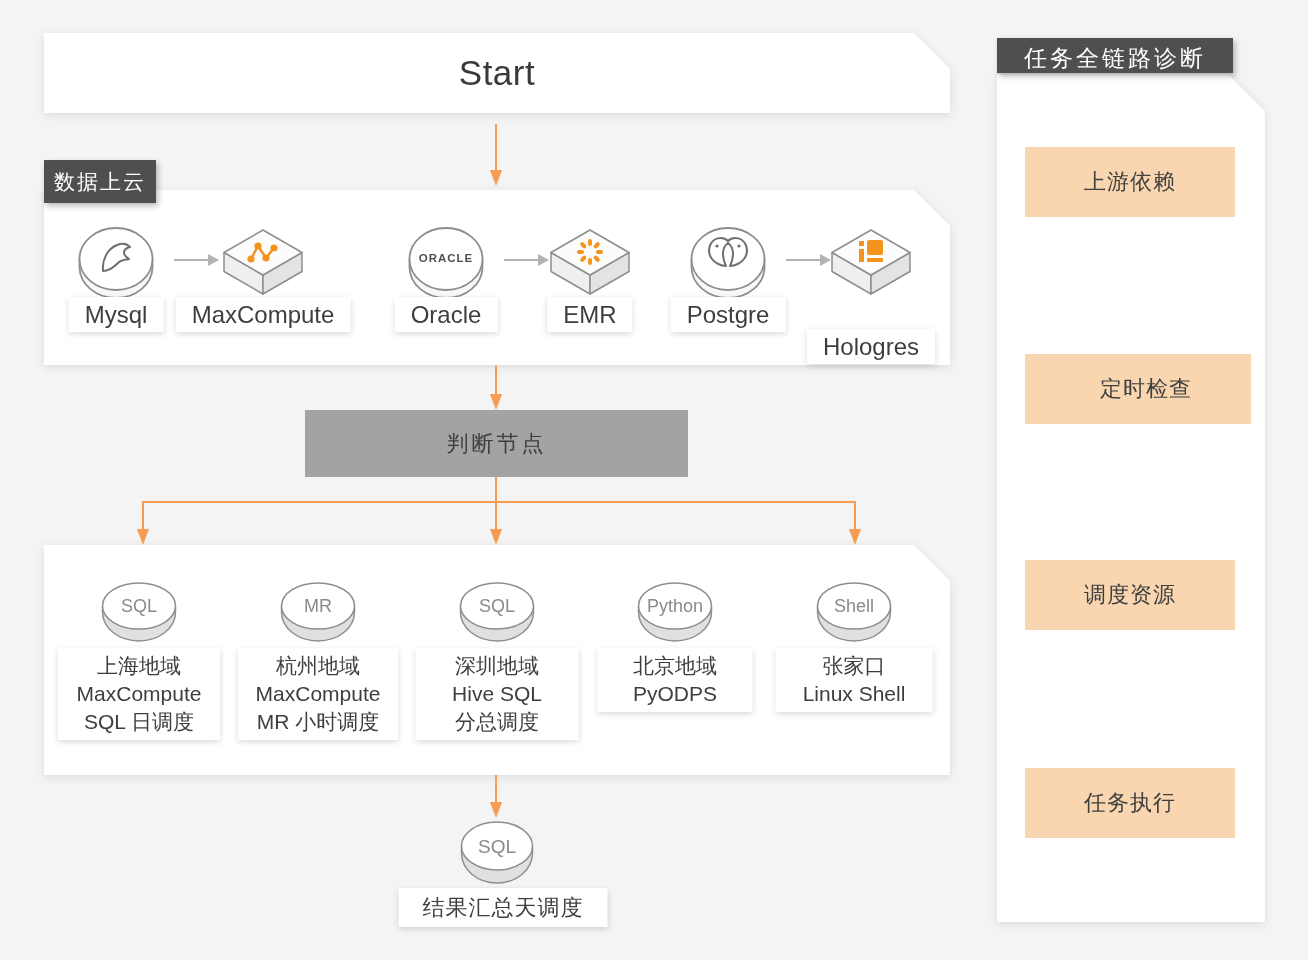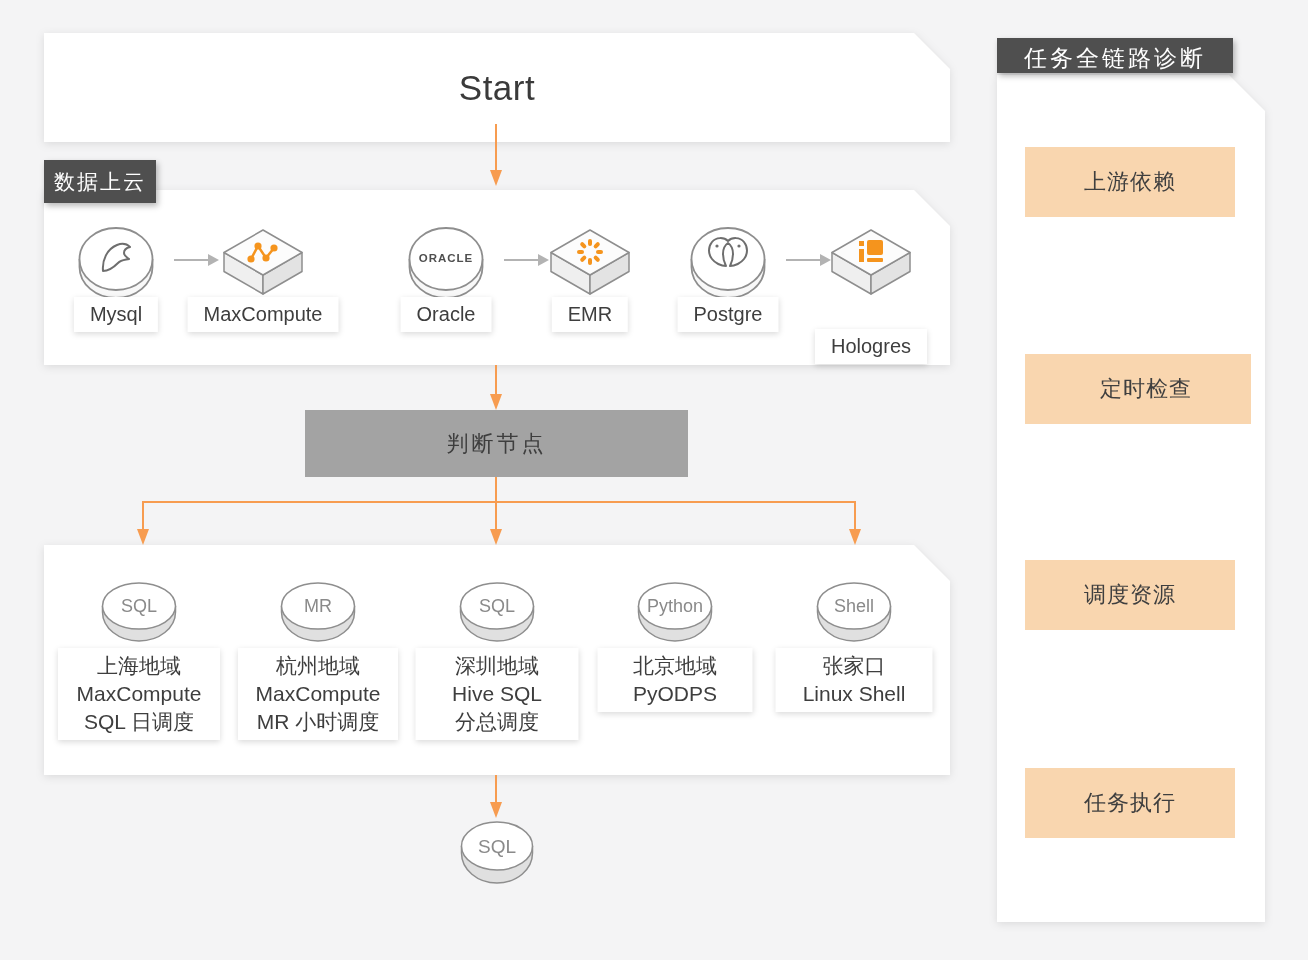--- a/index.html
+++ b/index.html
@@ -43,21 +43,21 @@
     letter-spacing:3px;
   }
   .wlabel{
     background:#FFFFFF;
     color:#3E3E3E;
     text-align:center;
     box-shadow:0 2px 6px rgba(0,0,0,0.15);
     transform:translateX(-50%);
     white-space:nowrap;
   }
-  .icon-label{font-size:20px;line-height:31px;padding:2px 16px;}
+  .icon-label{font-size:24px;line-height:31px;padding:2px 16px;}
   .task-label{font-size:21px;line-height:28px;padding:4px 0;box-sizing:border-box;white-space:normal;}
   .result-label{font-size:22px;line-height:33px;padding:3px 24px;letter-spacing:1px;}
   .vline{width:2px;background:#F79C50;}
   .hline{height:2px;background:#F79C50;}
   .head-down{
     width:0;height:0;
     border-left:6px solid transparent;
     border-right:6px solid transparent;
     border-top:16px solid #F79C50;
   }
@@ -91,21 +91,21 @@
     font-size:22px;
     letter-spacing:1px;
     color:#3F3F3F;
   }
 </style>
 </head>
 <body>
 
 <div class="canvas">
 
-  <div class="abs shadow" style="left:44px;top:33px;width:906px;height:109px;">
+  <div class="abs shadow" style="left:44px;top:33px;width:906px;height:80px;">
     <div class="panel center">
       <span class="start-text">Start</span>
     </div>
   </div>
 
   <div class="abs shadow" style="left:44px;top:190px;width:906px;height:175px;">
     <div class="panel"></div>
   </div>
 
   <div class="abs shadow" style="left:44px;top:545px;width:906px;height:230px;">
@@ -266,19 +266,20 @@
   <div class="abs wlabel task-label" style="left:854px;top:648px;width:157px;">
     <div>张家口</div>
     <div>Linux Shell</div>
   </div>
 
   <svg class="abs" style="left:460px;top:820px;" width="74" height="67" viewBox="0 0 74 67">
     <path d="M1.5,26 V33 A35.5,30 0 0 0 72.5,33 V26" fill="#E0E0E0" stroke="#8E8E8E" stroke-width="1.5"></path>
     <ellipse cx="37" cy="26" rx="35.5" ry="24" fill="#FFFFFF" stroke="#8E8E8E" stroke-width="1.5"></ellipse>
   </svg>
   <div class="abs ctype ctype-big" style="left:460px;top:836px;">SQL</div>
+  <div class="abs wlabel result-label" style="left:503px;top:888px;">结果汇总天调度</div>
 
   <div class="abs peach-item" style="left:1025px;top:147px;">上游依赖</div>
   <div class="abs peach-item" style="left:1025px;top:354px;padding-left:16px;">定时检查</div>
   <div class="abs peach-item" style="left:1025px;top:768px;">任务执行</div>
   <div class="abs peach-item" style="left:1025px;top:560px;">调度资源</div>
 
 </div>
 
 </body></html>

